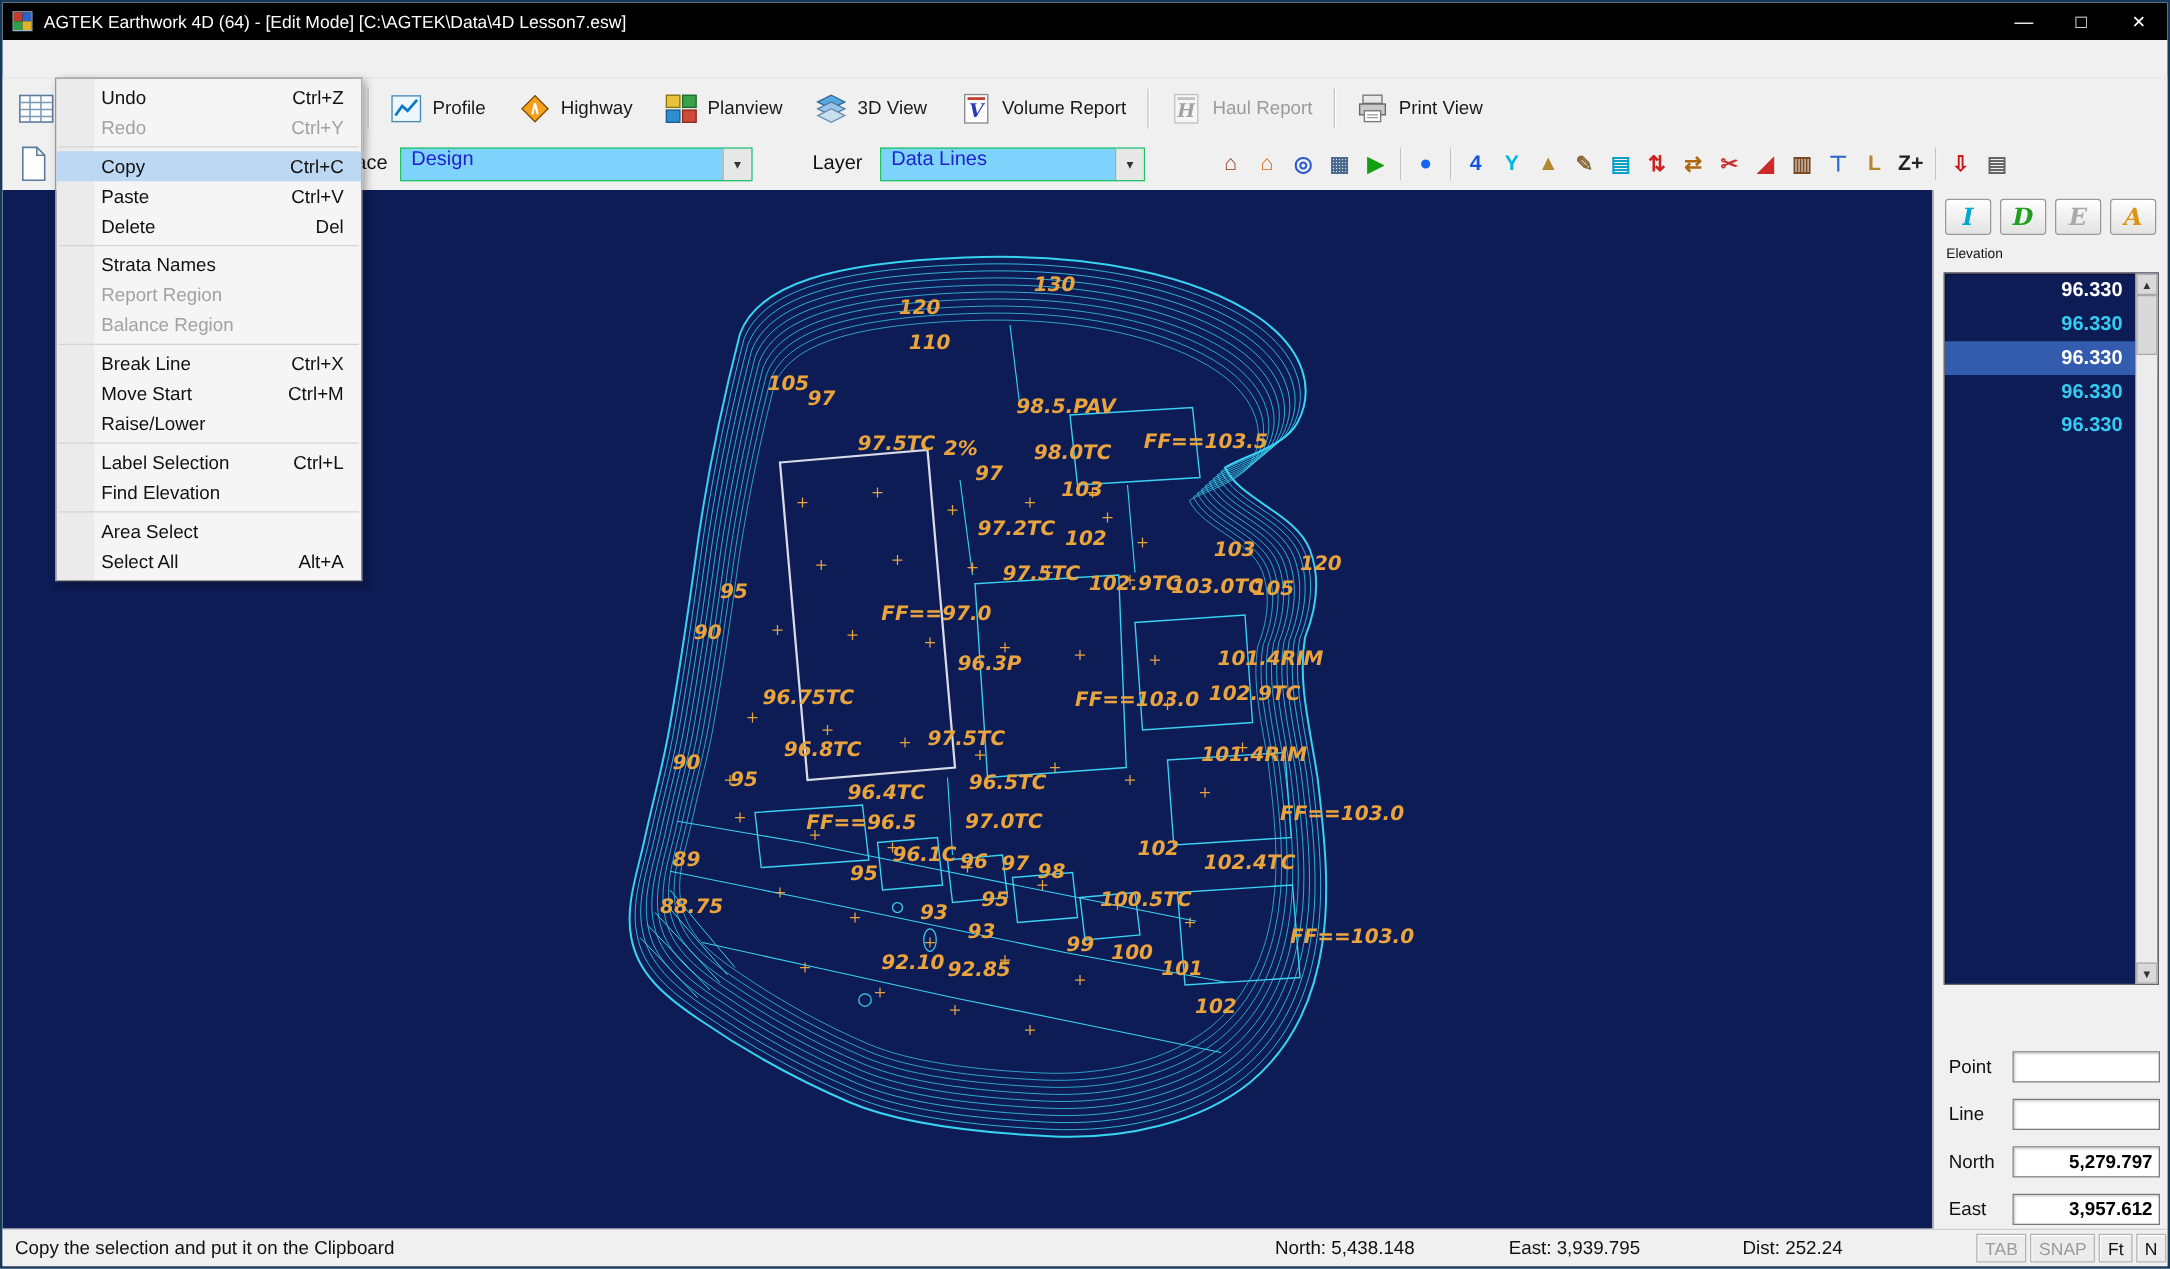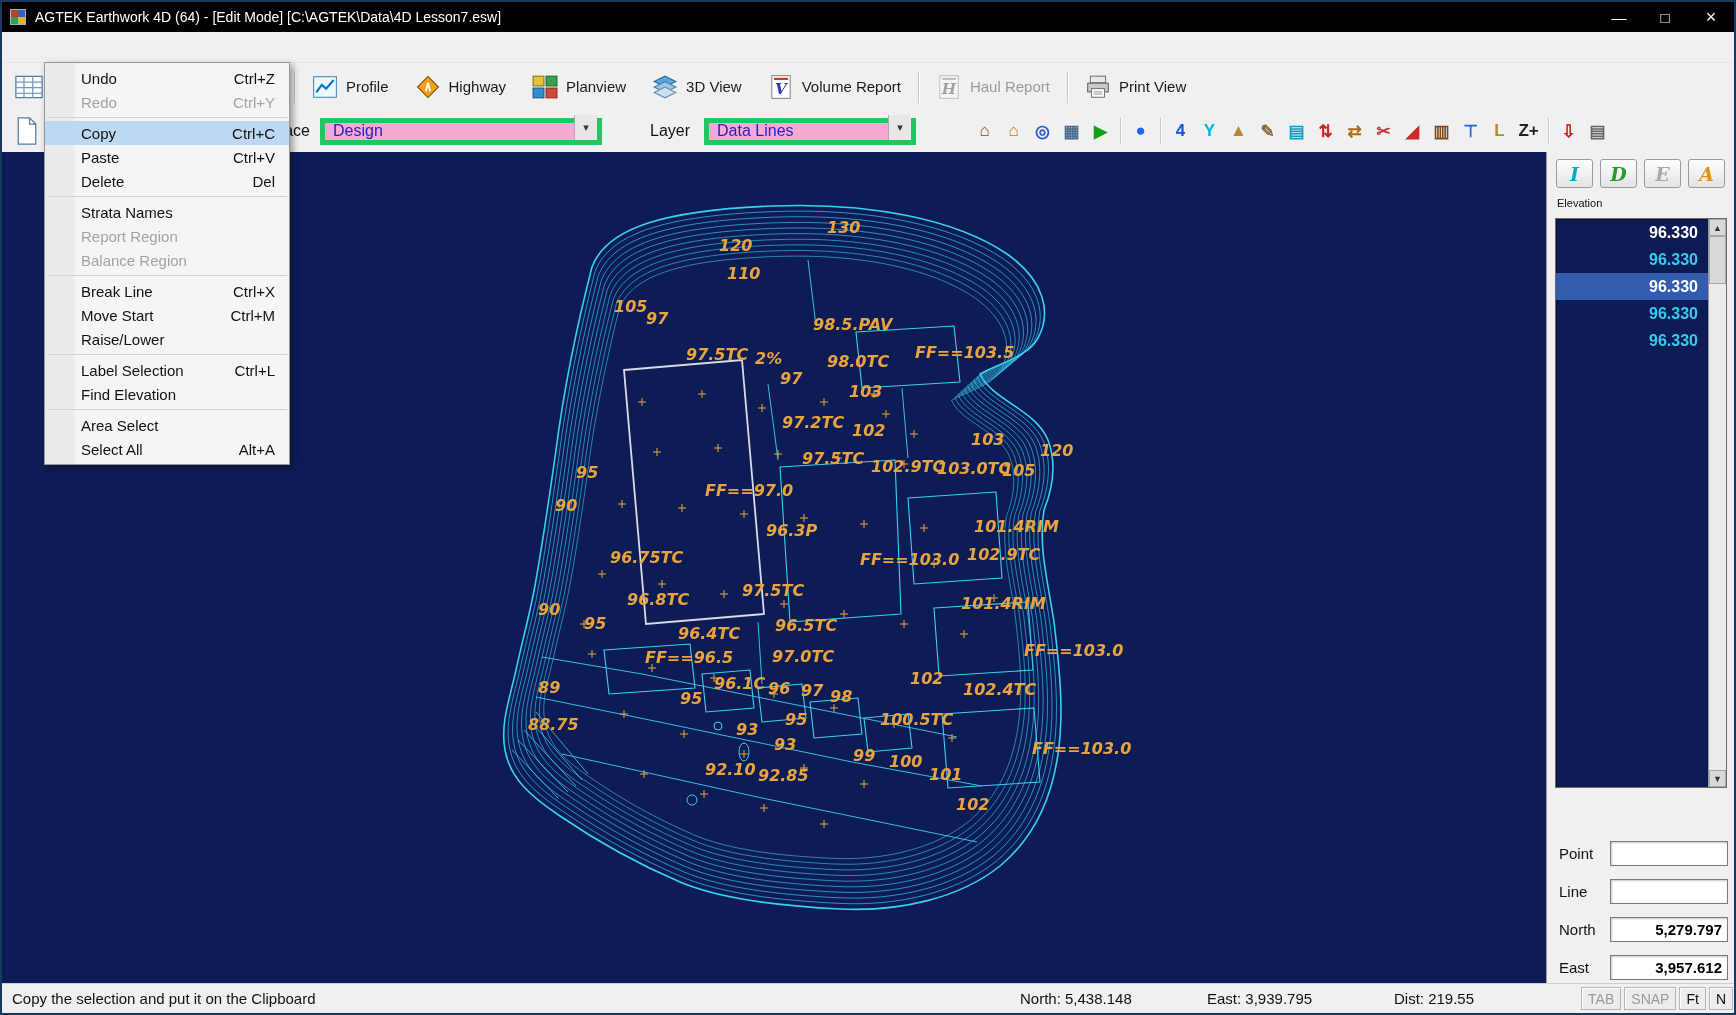--- a/index.html
+++ b/index.html
@@ -35,21 +35,21 @@
   .tsep { width:1px; height:32px; background:#c4c4c4; margin:0 4px; box-shadow:1px 0 0 #fff; flex:none; }
   .t1spacer { width:246px; flex:none; }
   .titem { display:flex; align-items:center; gap:8px; padding:0 13px; height:42px; }
   .titem .tlabel { font-size:15px; color:#1a1a1a; white-space:nowrap; }
   .titem.disabled .tlabel { color:#9b9b9b; }
   .titem.disabled .ticon { opacity:.45; filter:grayscale(1); }
   .ticon { display:flex; align-items:center; justify-content:center; flex:none; }
   .pl { margin-left:12px; }
 
   .t2label { font-size:16px; color:#111; white-space:nowrap; }
-  .combo { height:27px; background:#f9a8d4; border:5px solid #22c55e; display:flex; align-items:flex-end; flex:none; }
+  .combo { height:27px; background:#7dd3fc; border:1px solid #22c55e; display:flex; align-items:flex-start; flex:none; }
   .combo .cval { flex:1; padding:0 8px; font-size:16px; color:#2222cc; white-space:nowrap; overflow:hidden; }
   .combo .cbtn { width:23px; height:25px; background:#e7e7e7; border-left:1px solid #aaa;
                  display:flex; align-items:center; justify-content:center; font-size:11px; color:#333; }
   .strip { display:flex; align-items:center; margin-left:54px; }
   .sicon { width:27px; height:27px; display:flex; align-items:center; justify-content:center;
            font-size:17px; font-weight:bold; margin:0 1px; }
   .ssep { width:1px; height:26px; background:#c4c4c4; margin:0 5px; box-shadow:1px 0 0 #fff; }
 
   
   .main { position:absolute; left:0; top:150px; width:1732px; height:831px; }
@@ -398,21 +398,21 @@
             <input readonly="" value="3,957.612" style="">
           </div>
         </div>
     </div>
   </div>
 
   <div class="statusbar">
     <span class="sb-msg">Copy the selection and put it on the Clipboard</span>
     <span class="sb-north">North: 5,438.148</span>
     <span class="sb-east">East: 3,939.795</span>
-    <span class="sb-dist">Dist: 219.55</span>
+    <span class="sb-dist">Dist: 252.24</span>
     <div class="sb-cells" id="sbcells">
         <div class="sb-cell dim">TAB</div>
         <div class="sb-cell dim">SNAP</div>
         <div class="sb-cell">Ft</div>
         <div class="sb-cell">N</div>
       </div>
   </div>
 
   <div class="popup-menu" id="editmenu">
       <div class="pm-item">

